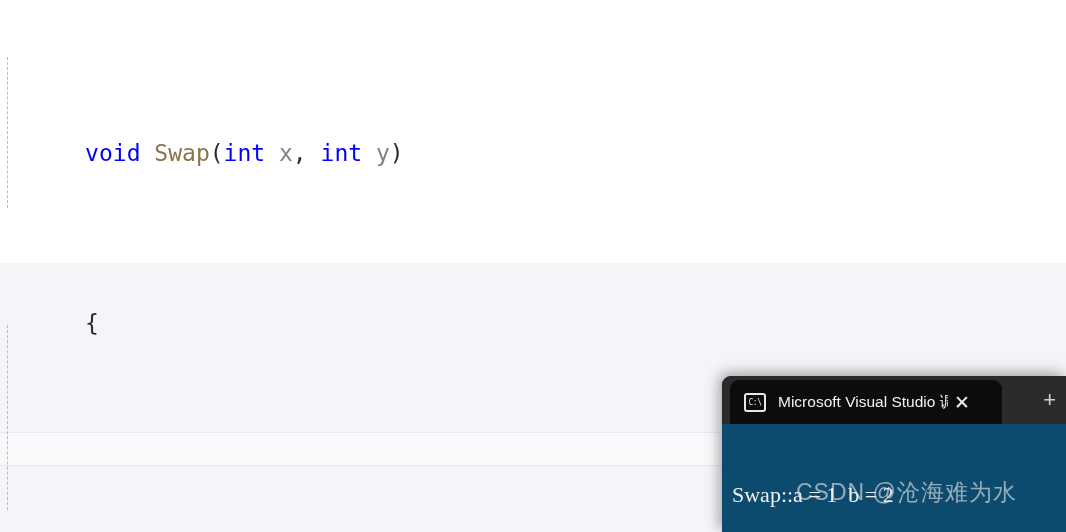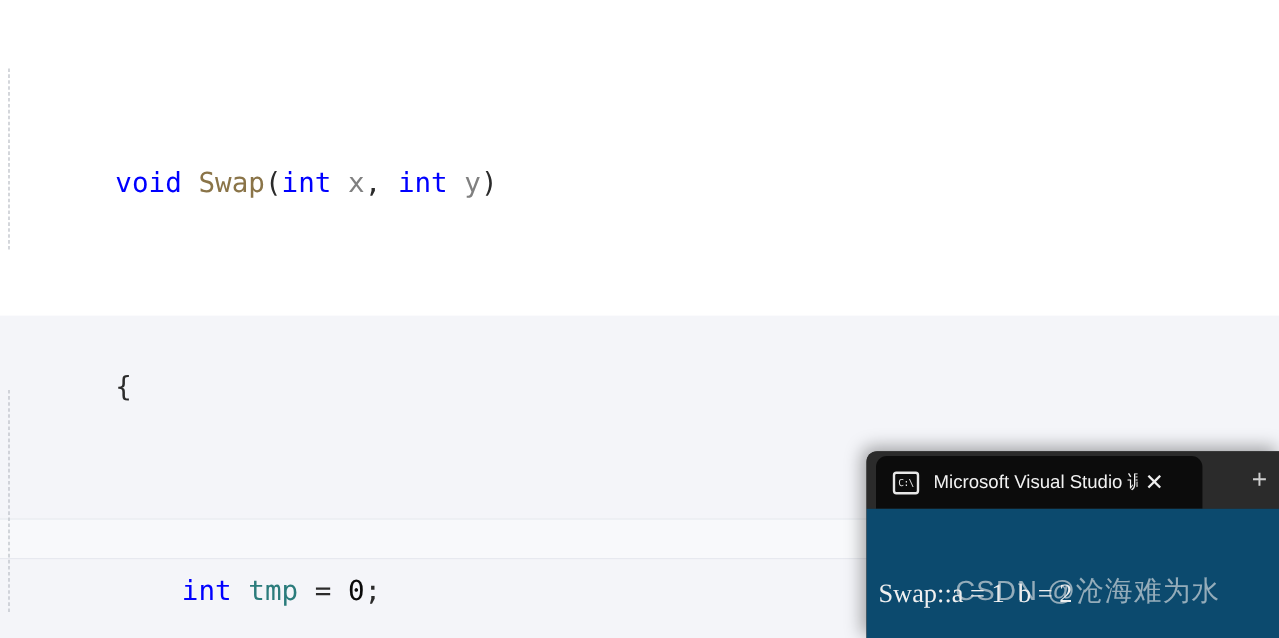--- a/index.html
+++ b/index.html
@@ -22,21 +22,21 @@
     width: 1066px; height: 532px;
     background: #ffffff;
     font-family: "DejaVu Sans Mono", monospace;
     font-size: 23px;
     line-height: 34px;
     white-space: pre;
   }
   .code-line {
     position: relative;
     height: 34px;
-    padding-left: 13px;
+    padding-left: 2px;
     box-sizing: border-box;
   }
   
   #main-block {
     position: absolute;
     left: 0;
     top: 263px;
     width: 1066px;
     height: 269px;
     background: #f4f5f9;
@@ -191,23 +191,20 @@
   <div id="lines">
 
     <div class="code-line" style="top:0px;">
       <span class="kw">void</span><span class="punct"> </span><span class="fn">Swap</span><span class="punct">(</span><span class="kw">int</span><span class="punct"> </span><span class="var">x</span><span class="punct">, </span><span class="kw">int</span><span class="punct"> </span><span class="var">y</span><span class="punct">)</span>
     </div>
 
     <div class="code-line" style="top:34px;">
       <span class="punct">{</span>
     </div>
 
-    <div class="code-line" style="top:68px;">
-      <span class="punct">    </span><span class="kw">int</span><span class="punct"> </span><span class="teal">tmp</span><span class="punct"> = </span><span class="num">0</span><span class="punct">;</span>
-    </div>
 
     
 
     
 
     
 
     
 
     

